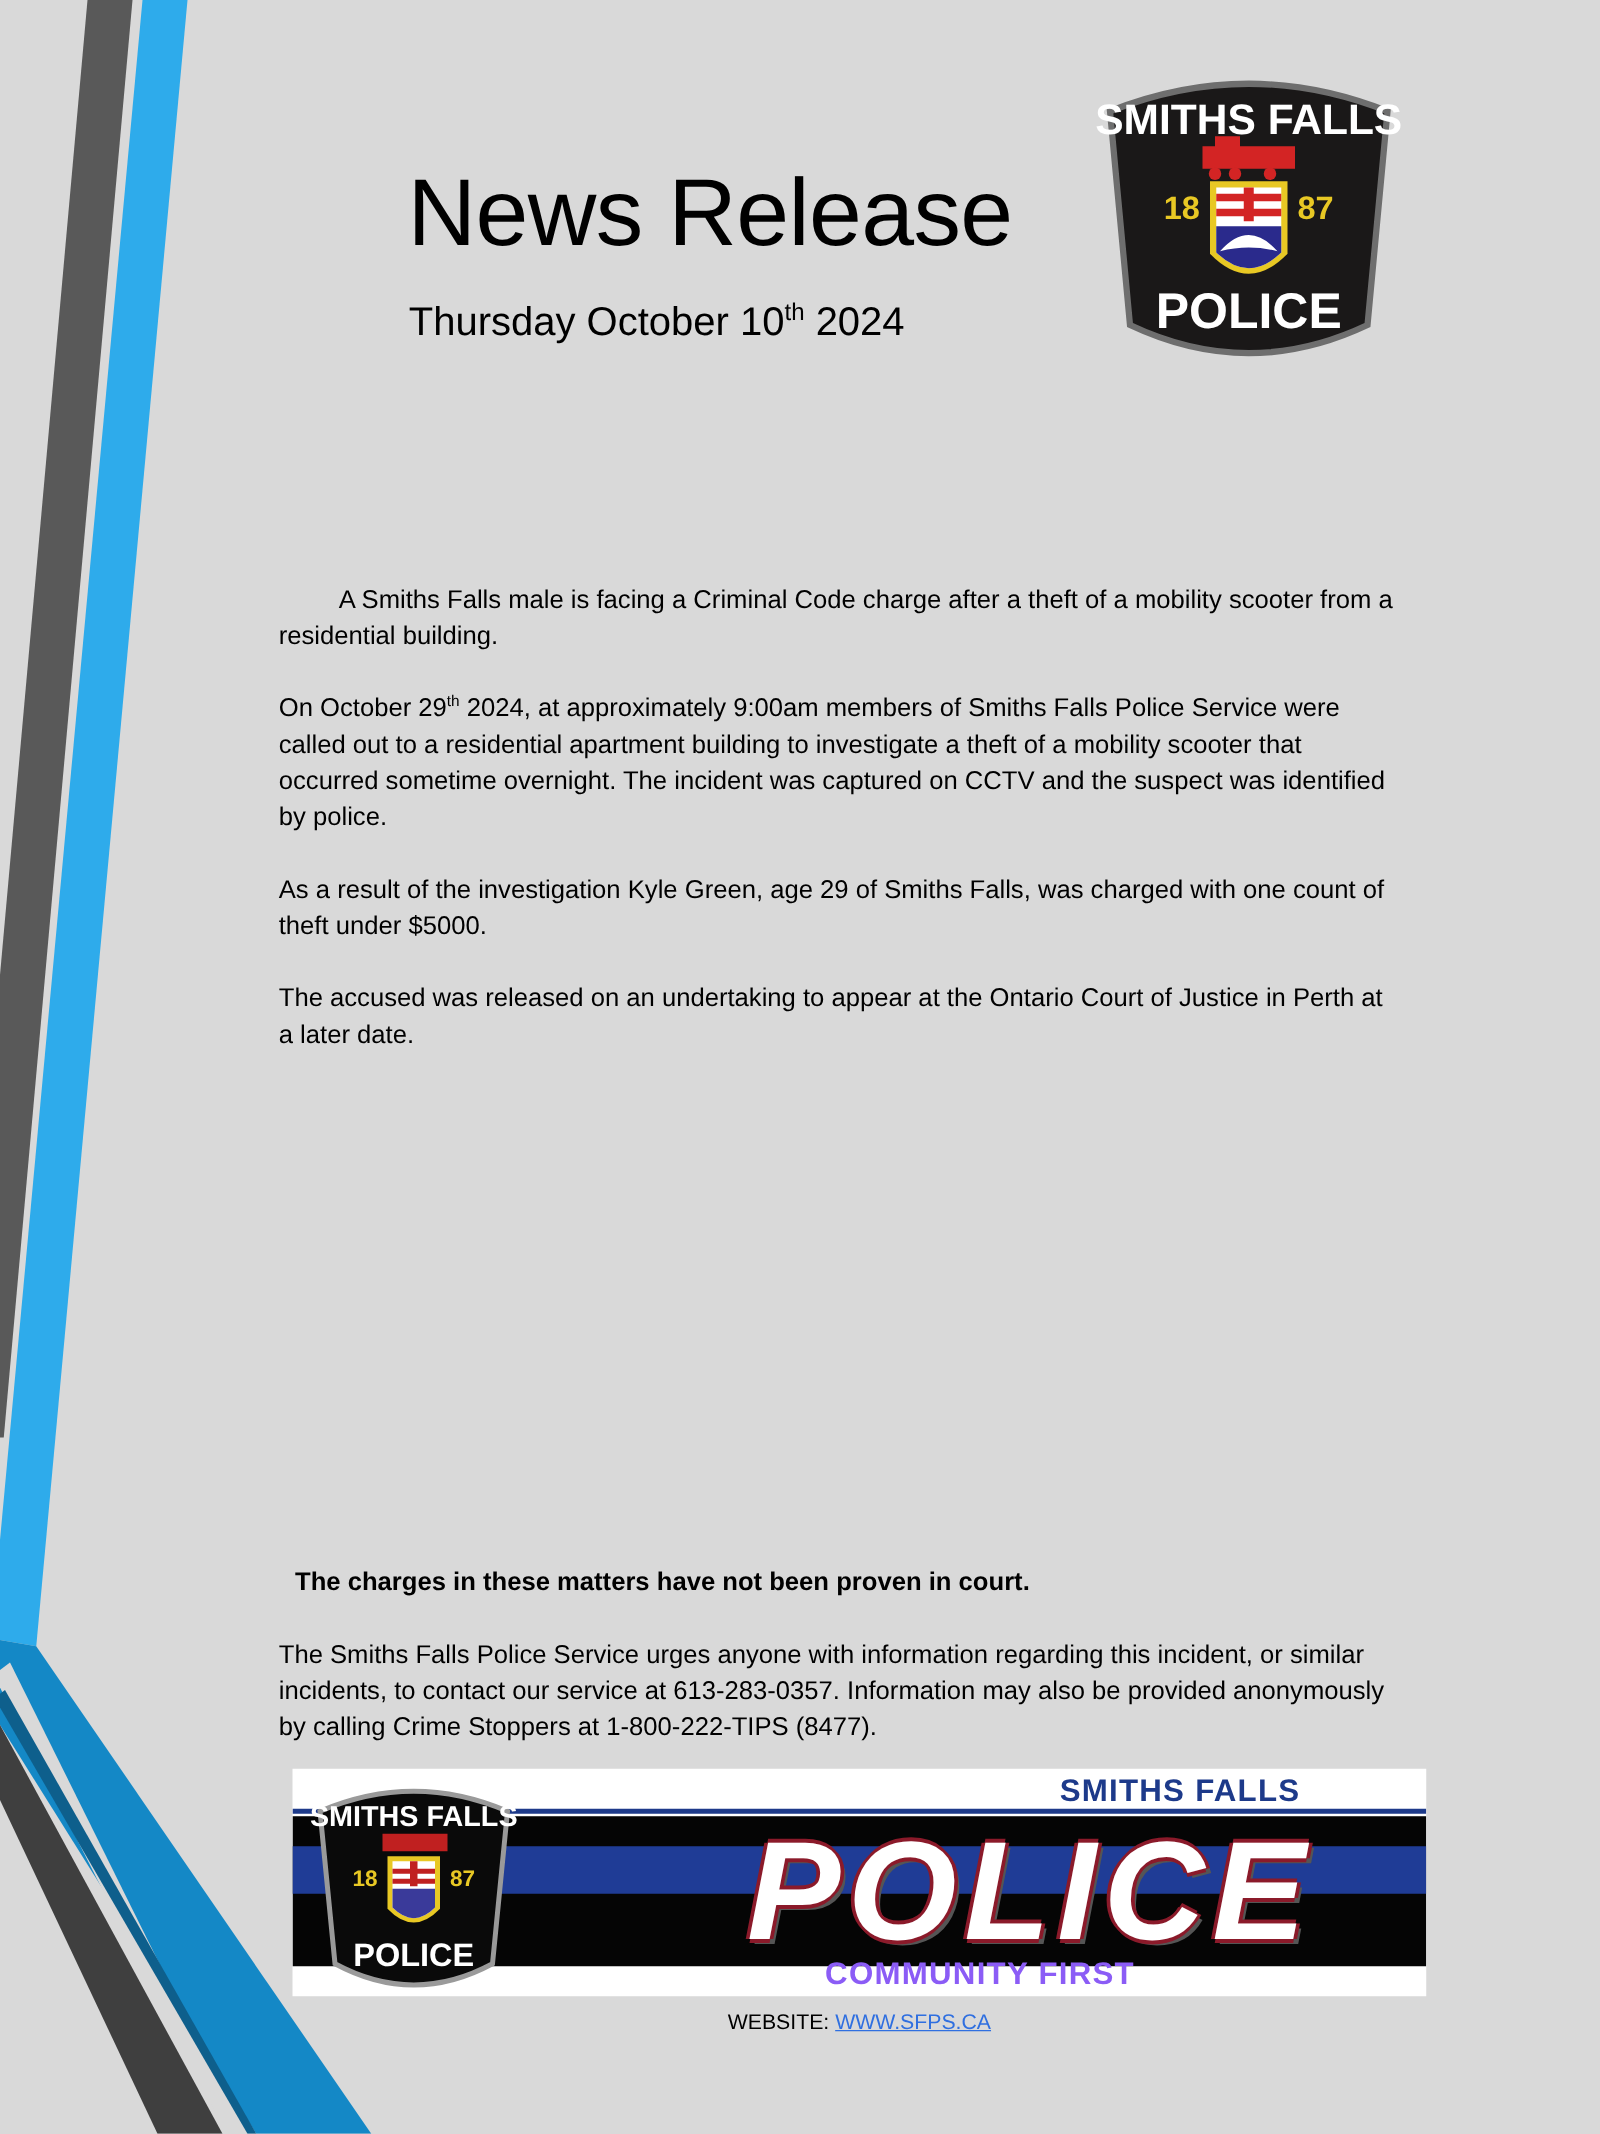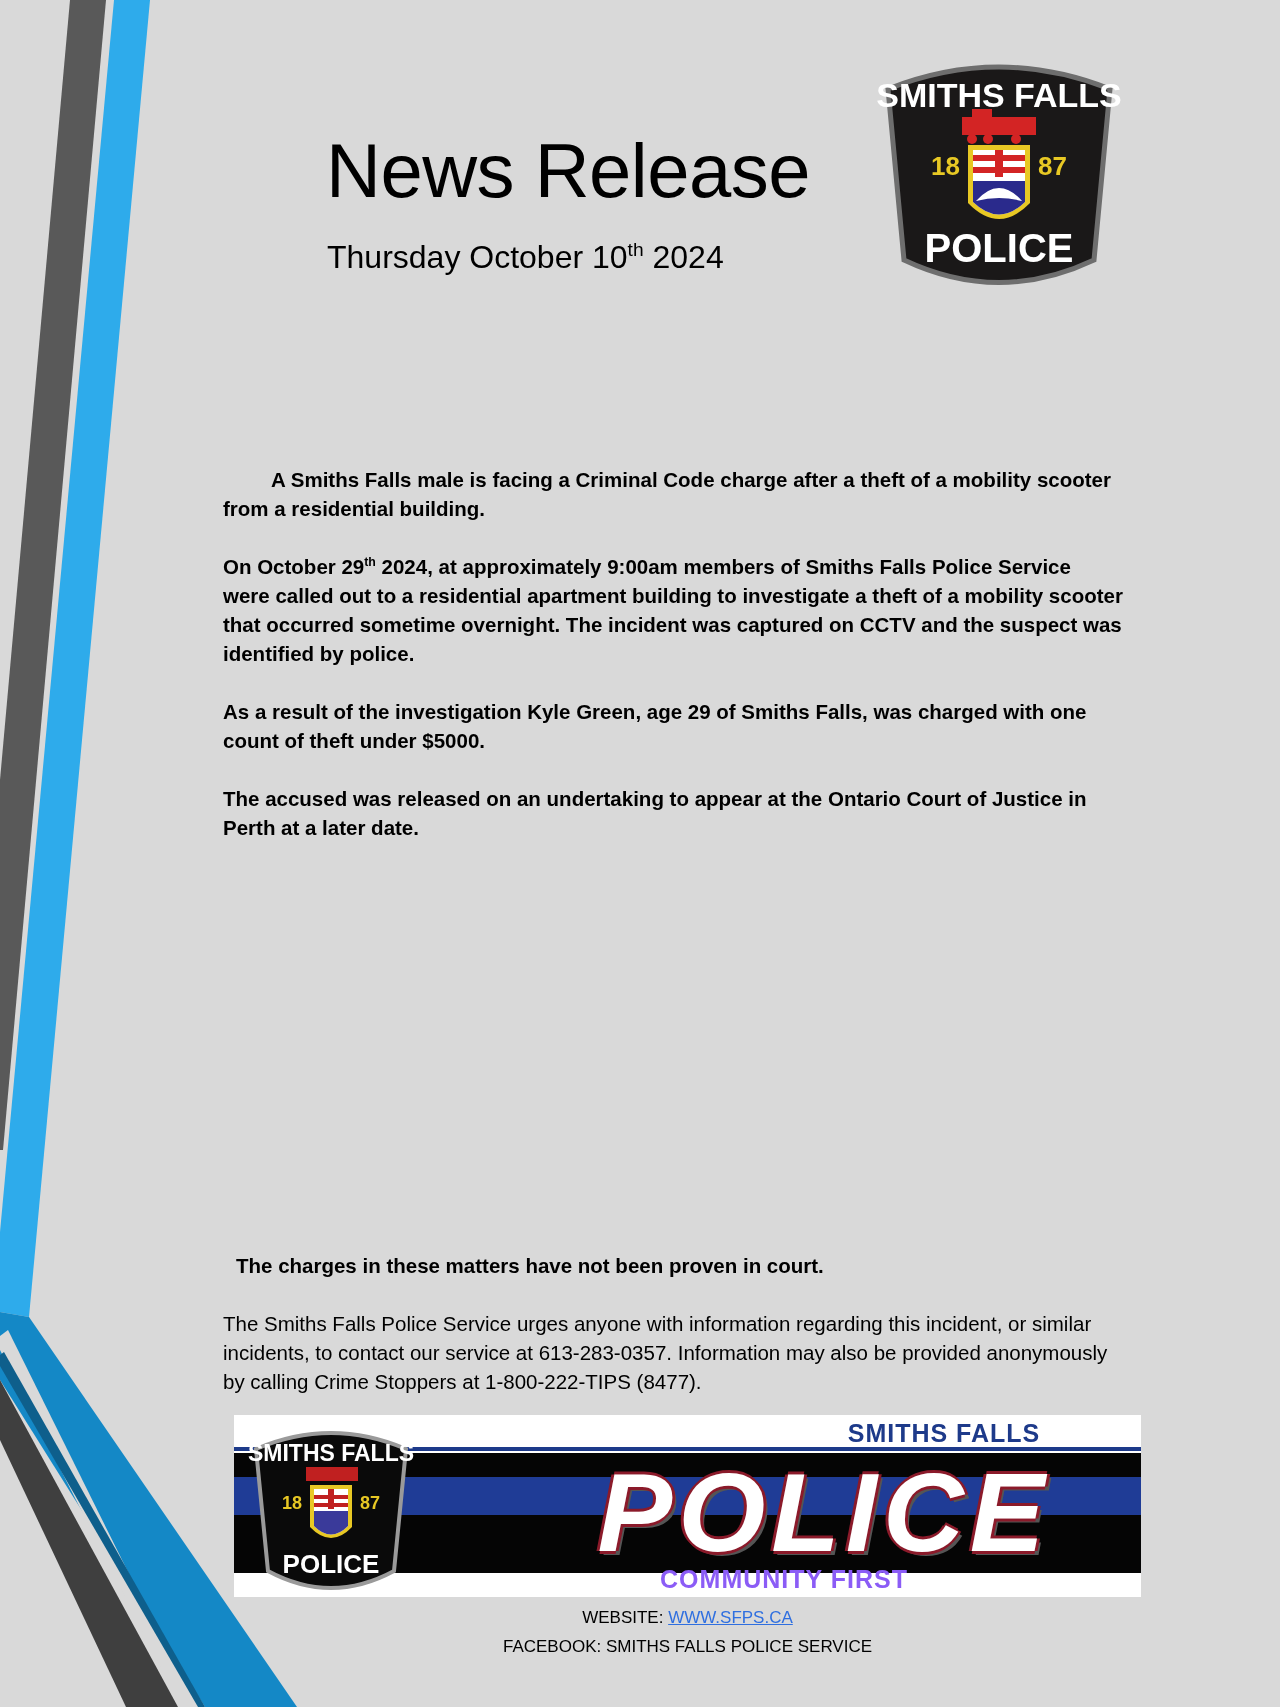--- a/index.html
+++ b/index.html
@@ -17,21 +17,21 @@
   .date {
     position: absolute; left: 327px; top: 240px;
     font-size: 32px; line-height: 34px;
   }
   sup { font-size: 60%; vertical-align: super; line-height: 0; }
   .badge { position: absolute; left: 876px; top: 55px; width: 246px; height: 240px; }
   .body {
     position: absolute; left: 223px; top: 465px; width: 900px;
     font-size: 20.5px; line-height: 29px;
   }
-  .body p { margin: 0 0 29px 0; font-weight: bold; }
+  .body p { margin: 0 0 29px 0; }
   .body p.indent { text-indent: 48px; }
   .footer-text {
     position: absolute; left: 223px; top: 1251px; width: 900px;
     font-size: 20.5px; line-height: 29px;
   }
   .footer-text p { margin: 0 0 29px 0; }
   .footer-text .bold { font-weight: 700; margin-left: 13px; }
   .banner {
     position: absolute; left: 234px; top: 1415px; width: 907px; height: 182px;
     background: #fff; overflow: hidden;
@@ -129,14 +129,13 @@
     <rect x="66" y="72" width="34" height="4" fill="#c02020"></rect>
     <rect x="66" y="80" width="34" height="4" fill="#c02020"></rect>
     <rect x="80" y="66" width="6" height="20" fill="#c02020"></rect>
     <path d="M66,88 L100,88 L100,103 Q83,120 66,103 Z" fill="#3a3a9a"></path>
     <text x="83" y="150" text-anchor="middle" font-family="Liberation Sans, sans-serif" font-weight="700" font-size="26" fill="#fff">POLICE</text>
   </svg>
 </div>
 
 <div class="contact">
   <div><span>WEBSITE: </span><a>WWW.SFPS.CA</a></div>
-  <div>FACEBOOK: SMITHS FALLS POLICE SERVICE</div>
 </div>
 
 </body></html>

